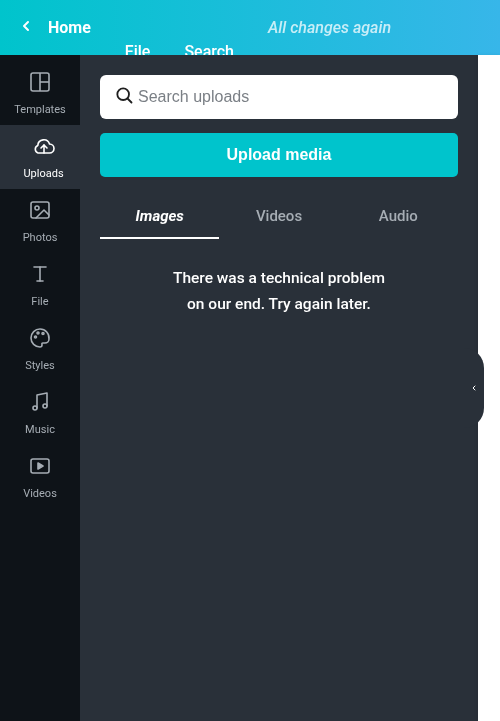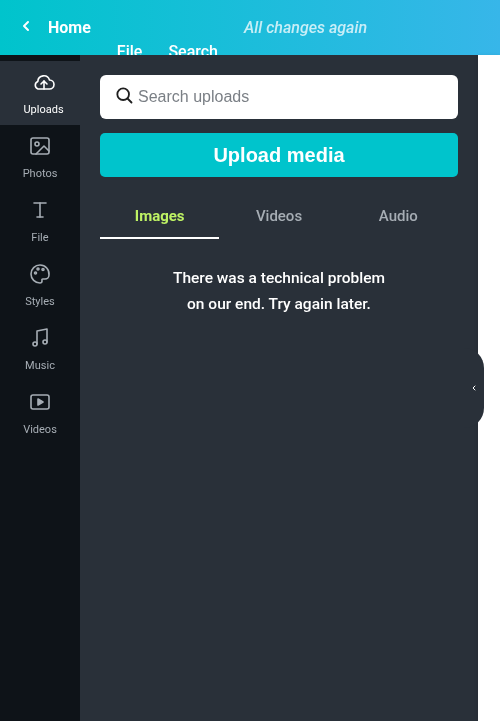--- a/index.html
+++ b/index.html
@@ -5,21 +5,21 @@
   * { box-sizing: border-box; margin: 0; padding: 0; }
   html, body { width: 500px; height: 721px; overflow: hidden; font-family: -apple-system, BlinkMacSystemFont, "Segoe UI", Roboto, Helvetica, Arial, sans-serif; }
   body { background: #f5f5f5; }
 
   .topbar {
     height: 55px;
     background: linear-gradient(90deg, #00c4cc 0%, #37b6e9 100%);
     display: flex;
     align-items: center;
     padding: 0 18px;
-    gap: 26px;
+    gap: 34px;
     color: #fff;
     font-size: 16px;
   }
   .topbar .back { display: flex; align-items: center; gap: 14px; cursor: pointer; }
   .topbar .menu-item { cursor: pointer; font-weight: 500; margin-top: 48px; }
   .topbar .home-lbl { font-weight: 700; }
   .topbar .saved { font-style: italic; opacity: 0.75; font-weight: 500; }
 
   .main {
     display: flex;
@@ -77,21 +77,21 @@
     flex: 1;
     color: #333;
   }
   .search-wrap input::placeholder { color: #7a7f85; }
   .search-wrap svg { width: 20px; height: 20px; }
 
   .upload-btn {
     margin-top: 14px;
     background: #00c4cc;
     color: #fff;
-    font-size: 20px;
+    font-size: 16px;
     font-weight: 600;
     border: none;
     border-radius: 5px;
     height: 44px;
     cursor: pointer;
   }
 
   .tabs {
     display: flex;
     margin-top: 20px;
@@ -101,22 +101,23 @@
     flex: 1;
     text-align: center;
     color: #a6adb4;
     font-size: 15px;
     font-weight: 500;
     padding: 10px 0 14px 0;
     cursor: pointer;
     position: relative;
   }
   .tab.active {
-    color: #bef264;
+    color: #ffffff;
     font-weight: 700;
+    font-style: italic;
   }
   .tab.active::after {
     content: "";
     position: absolute;
     left: 0; right: 0; bottom: 0;
     height: 2px;
     background: #ffffff;
   }
 
   .error-msg {
@@ -164,20 +165,30 @@
   </div>
   <span class="menu-item">File</span>
   <span class="menu-item">Search</span>
   <span class="saved">All changes again</span>
 </div>
 
 <div class="main">
 
   <div class="sidebar">
 
+    <div class="side-item">
+      <span>
+        <svg viewBox="0 0 24 24" fill="none" stroke="currentColor" stroke-width="1.6">
+            <rect x="3" y="3" width="18" height="18" rx="2"></rect>
+            <line x1="12" y1="3" x2="12" y2="21"></line>
+            <line x1="12" y1="12" x2="21" y2="12"></line>
+          </svg>
+      </span>
+      <span>Templates</span>
+    </div>
 
     <div class="side-item active">
       <span>
         <svg viewBox="0 0 24 24" fill="none" stroke="currentColor" stroke-width="1.6" stroke-linecap="round" stroke-linejoin="round">
             <path d="M17.5 19a4.5 4.5 0 0 0 0-9 6 6 0 0 0-11.7 1.5A4 4 0 0 0 6 19h11.5z"></path>
             <polyline points="9 14 12 11 15 14"></polyline>
             <line x1="12" y1="11" x2="12" y2="19"></line>
           </svg>
       </span>
       <span>Uploads</span>

